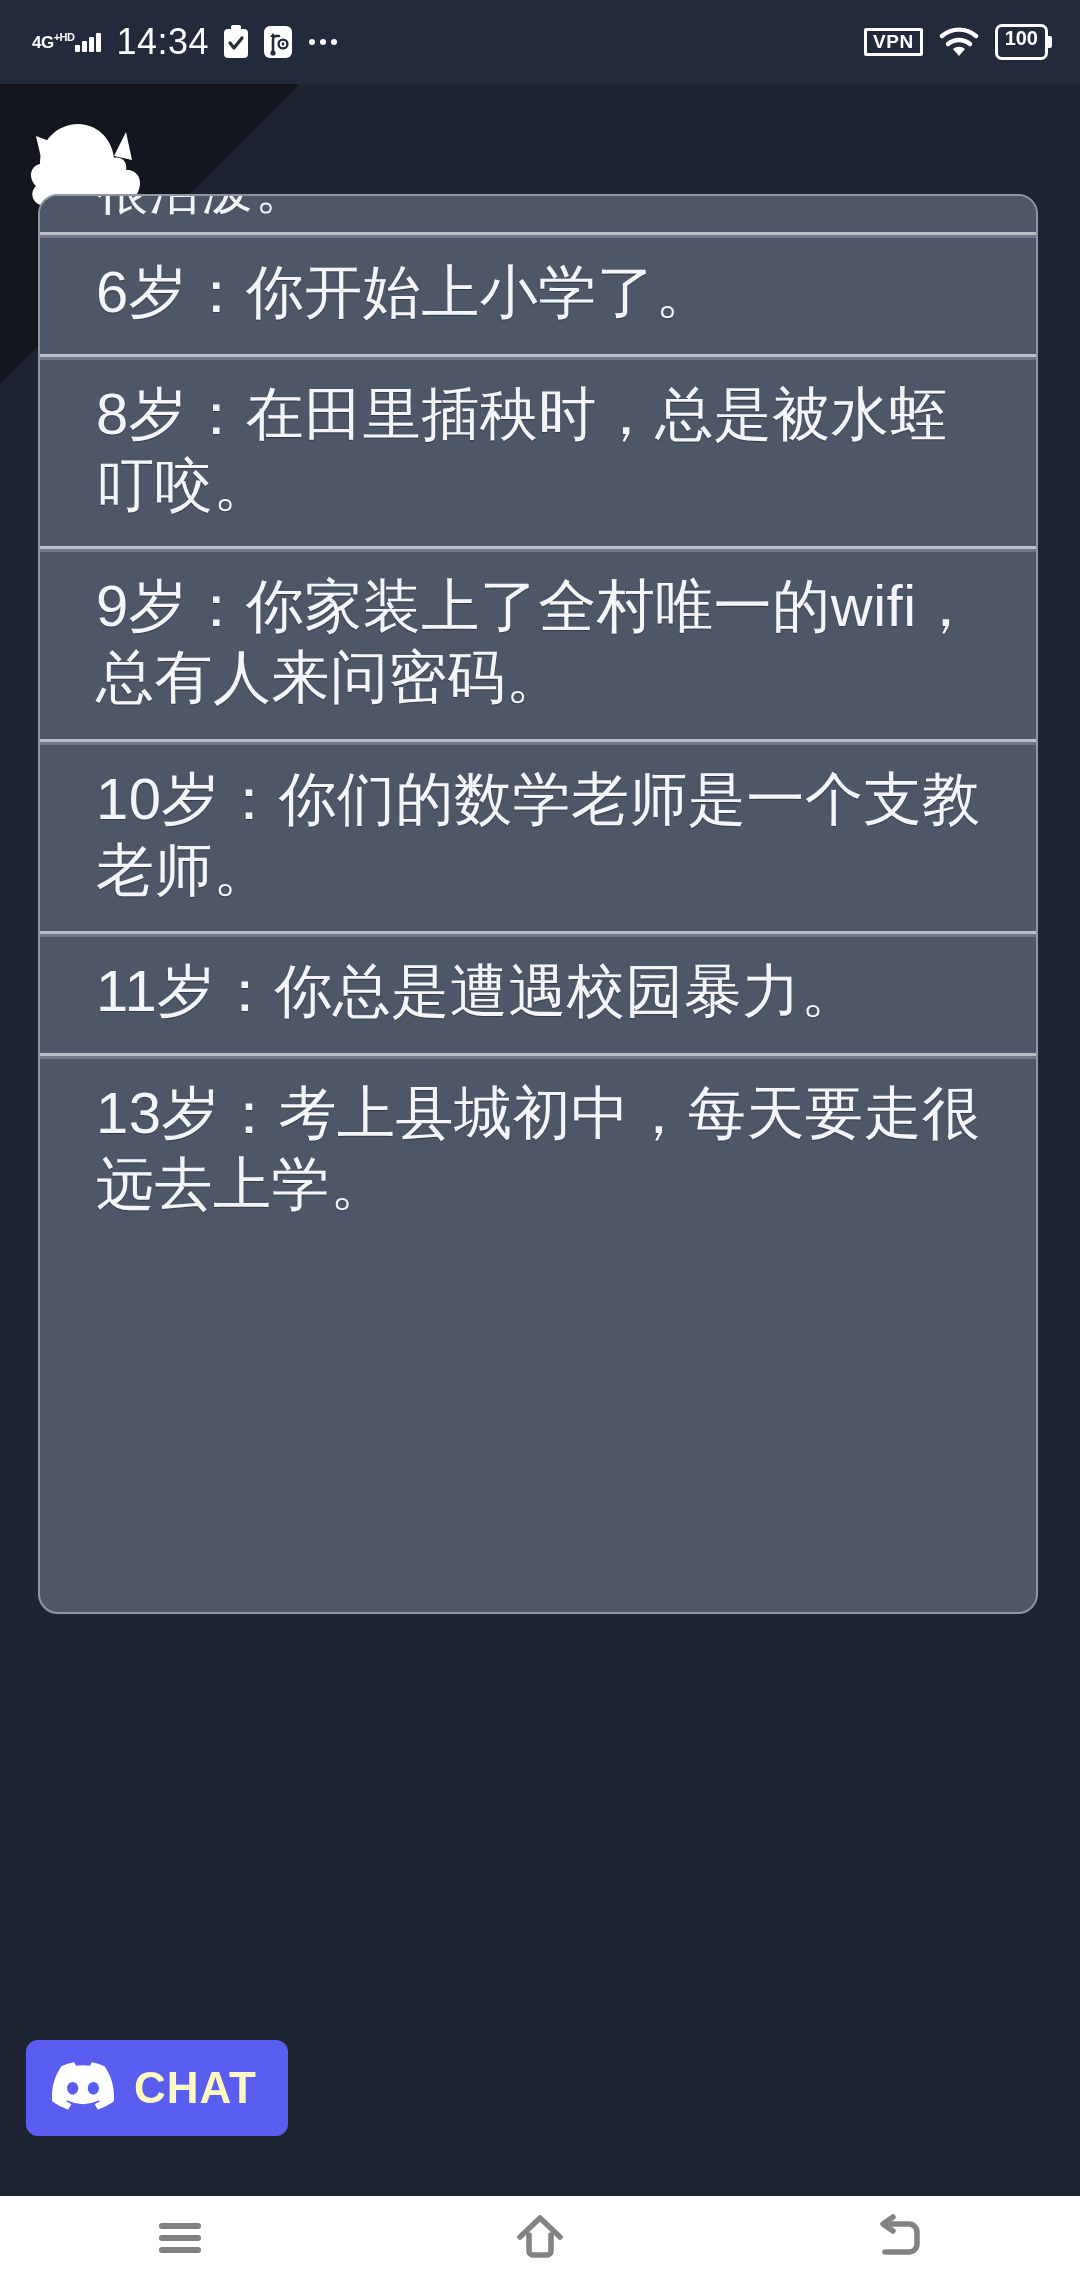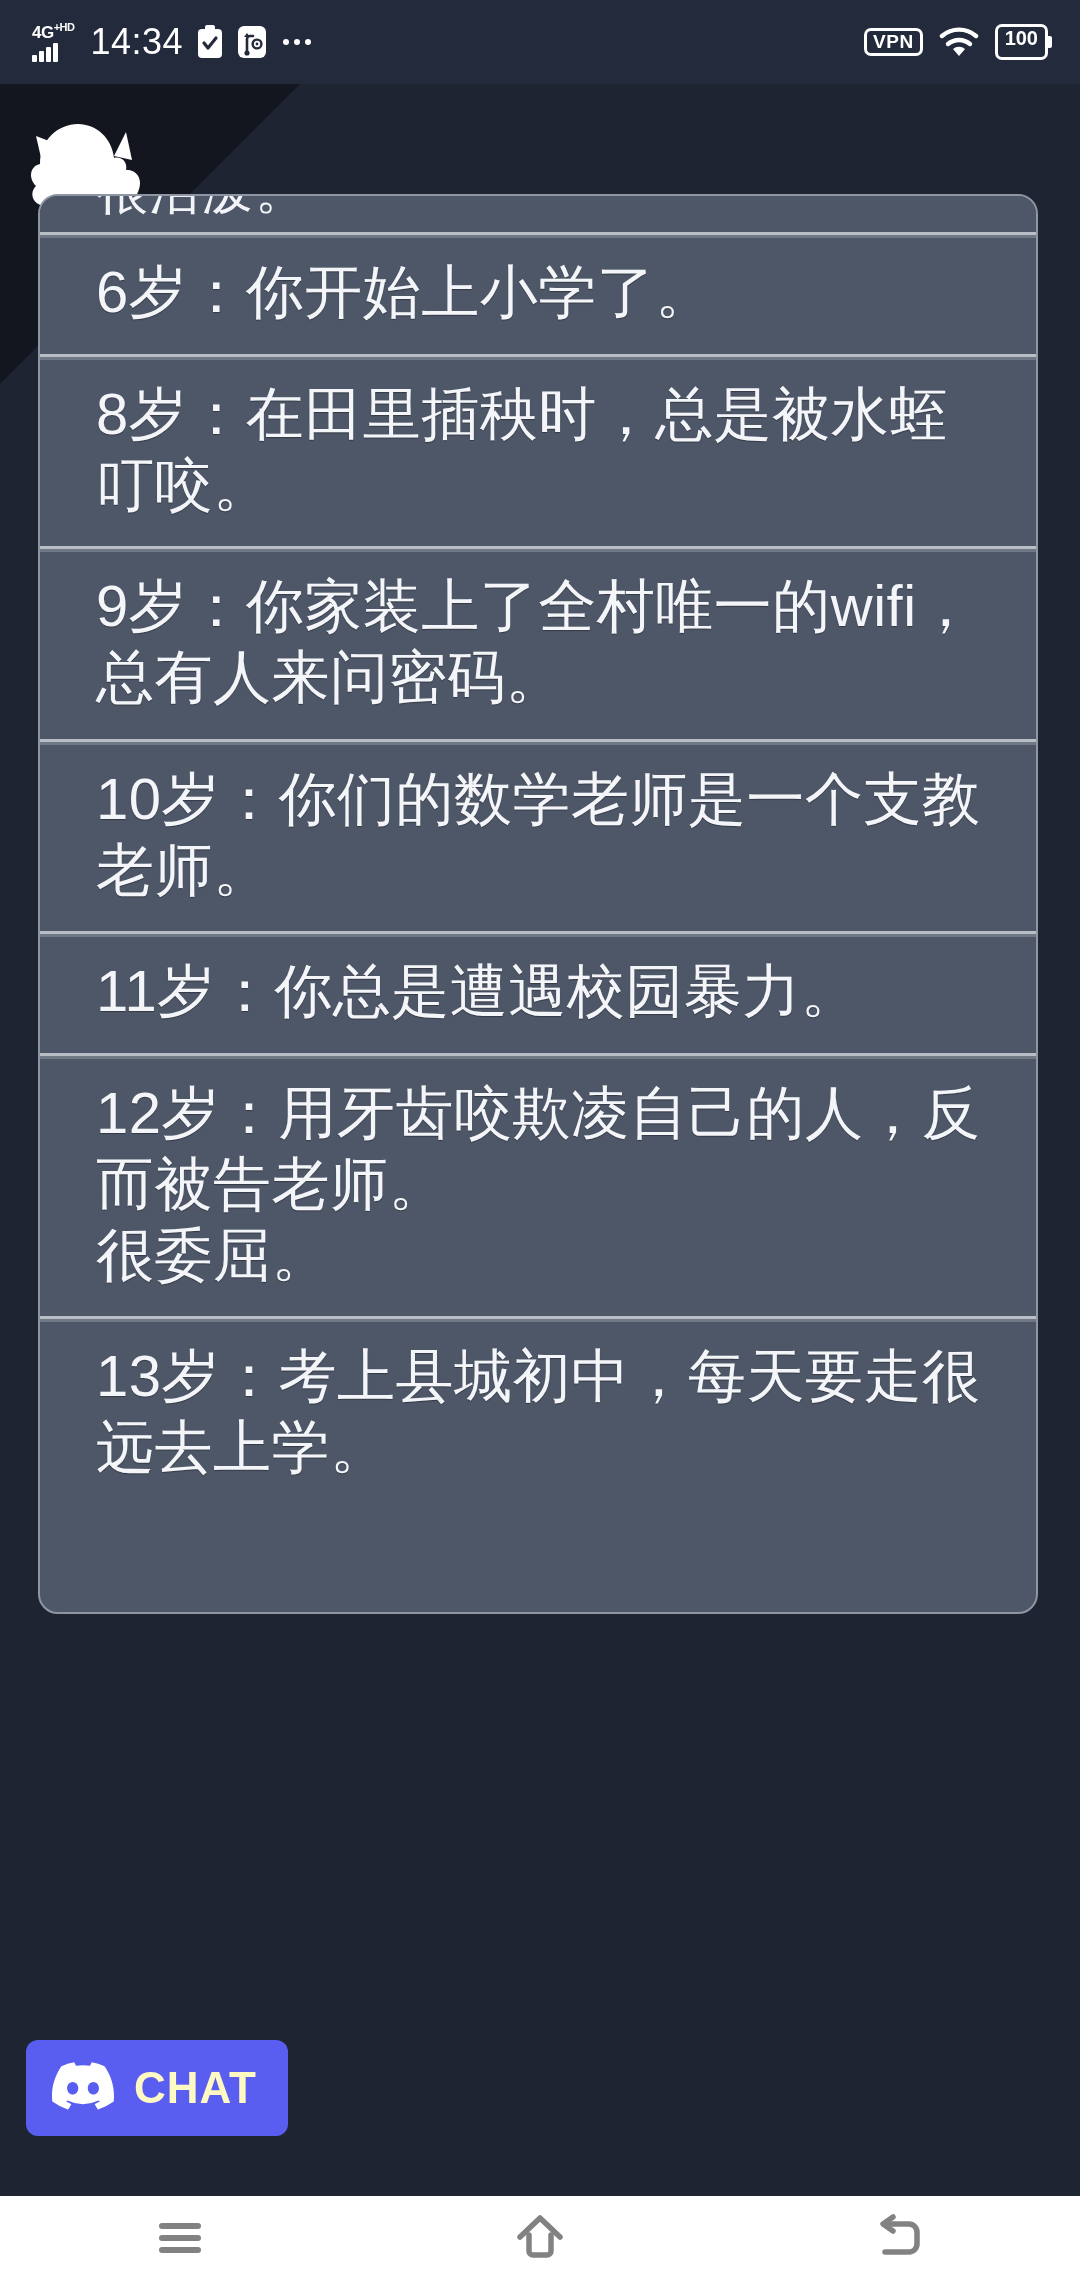--- a/index.html
+++ b/index.html
@@ -40,21 +40,20 @@
     flex: 1;
   }
   .status-right {
     display: flex;
     align-items: center;
     gap: 16px;
   }
 
   .sig {
     display: flex;
-    flex-direction: column;
     align-items: flex-start;
     line-height: 1;
   }
   .sig-label {
     font-size: 17px;
     font-weight: bold;
     letter-spacing: -0.5px;
     margin-bottom: 1px;
   }
   .sig-label sup { font-size: 11px; }
@@ -81,21 +80,21 @@
     display: inline-flex;
     align-items: center;
     justify-content: center;
   }
 
   .dots { display: flex; gap: 5px; align-items: center; margin-left: 2px; }
   .dots i { width: 6px; height: 6px; border-radius: 50%; background: #fff; display: block; }
 
   .vpn-box {
     border: 3px solid #fff;
-    border-radius: 7px;
+    border-radius: 2px;
     padding: 1px 6px 2px;
     font-size: 19px;
     font-weight: bold;
     letter-spacing: 0.5px;
     line-height: 1.05;
   }
   .batt {
     position: relative;
     border: 3px solid #fff;
     border-radius: 7px;
@@ -332,24 +331,20 @@
         <div class="row">
           <div class="row-text">9岁：你家装上了全村唯一的wifi，总有人来问密码。</div>
         </div>
         <div class="row">
           <div class="row-text">10岁：你们的数学老师是一个支教老师。</div>
         </div>
         <div class="row">
           <div class="row-text">11岁：你总是遭遇校园暴力。</div>
         </div>
         <div class="row">
-          <div class="row-text">12岁：用牙齿咬欺凌自己的人，反而被告老师。
-很委屈。</div>
-        </div>
-        <div class="row">
           <div class="row-text">13岁：考上县城初中，每天要走很远去上学。</div>
         </div>
 
       </div>
     </div>
   </div>
 
   <div class="chat-btn">
     <span>
       <svg width="62" height="48" viewBox="0 0 71 55">

